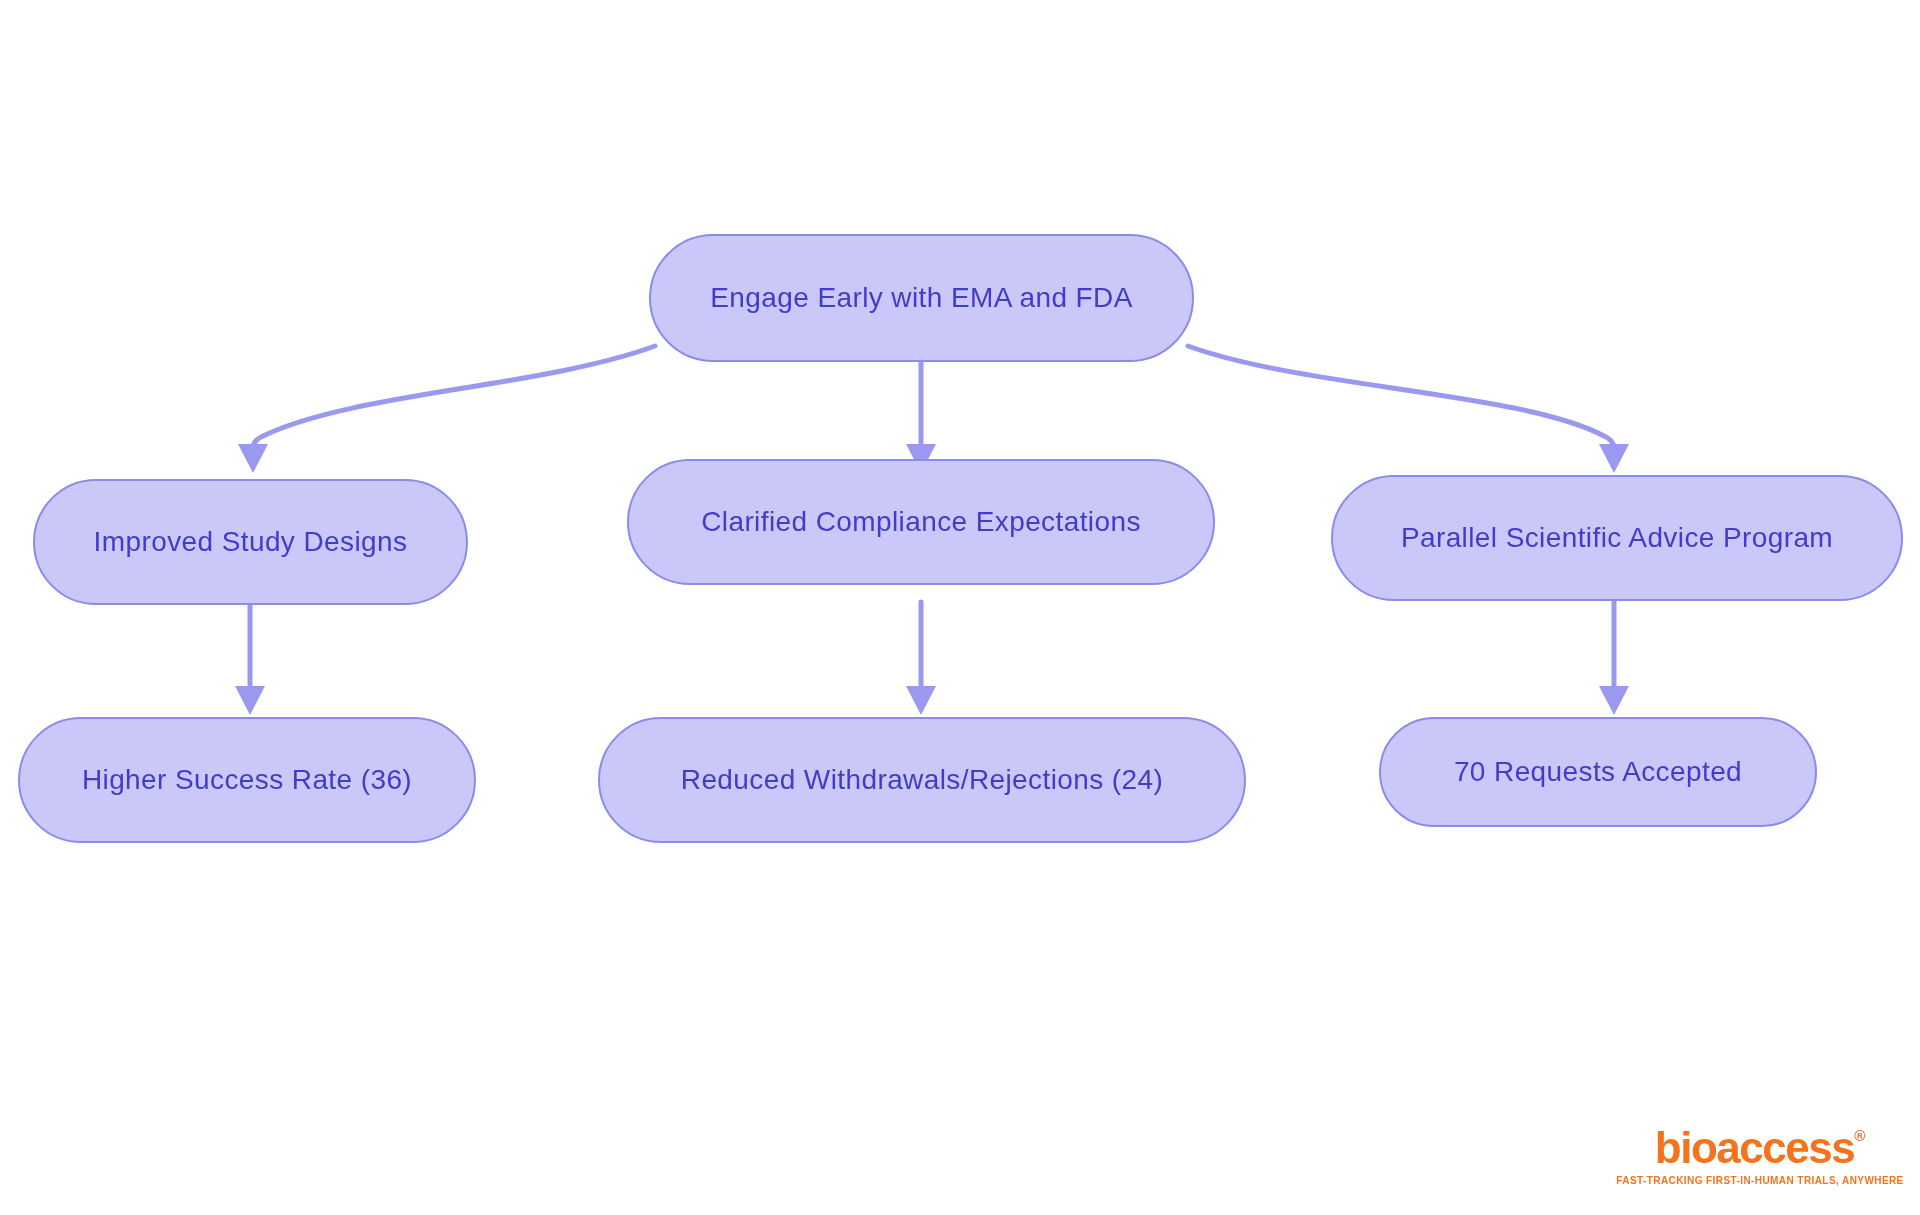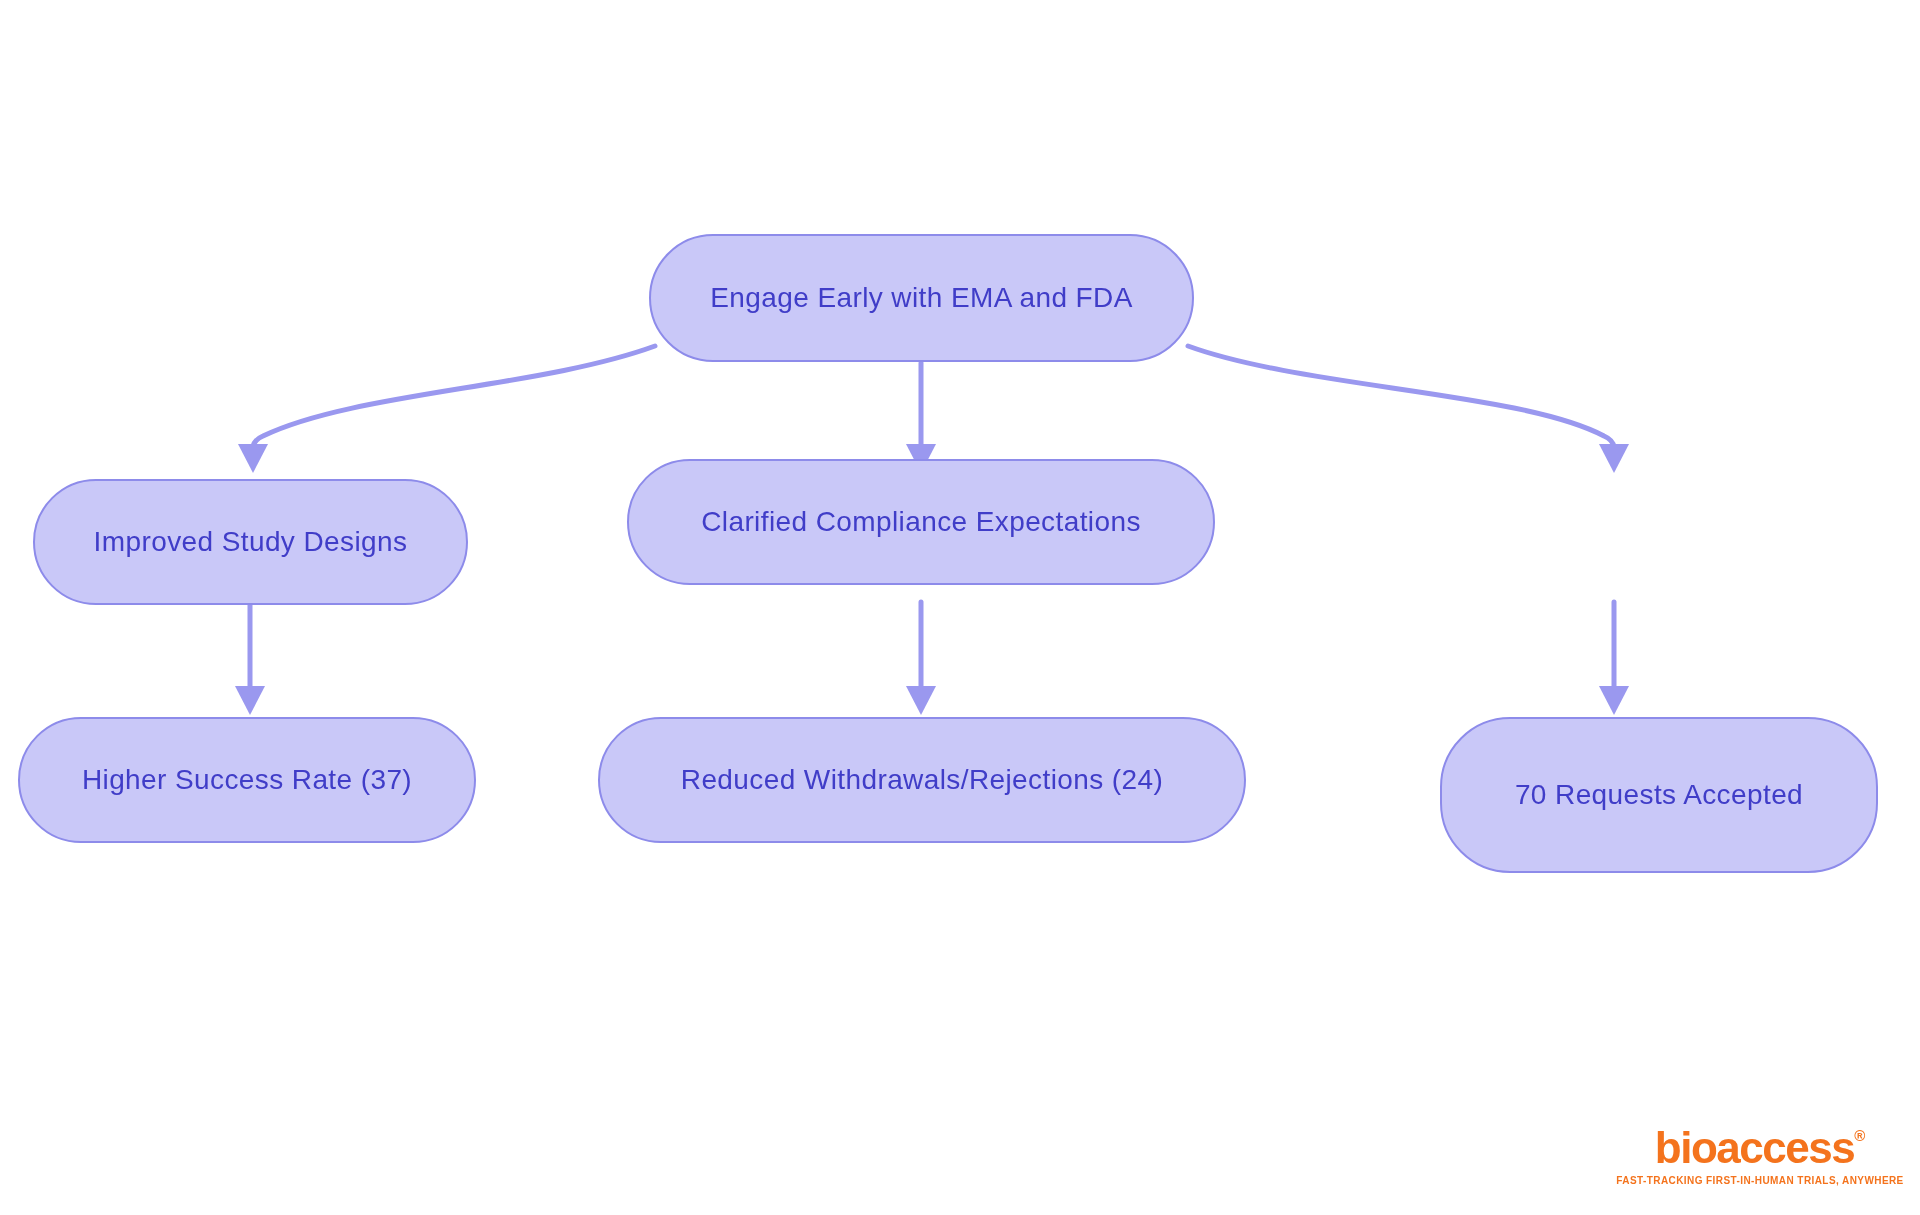--- a/index.html
+++ b/index.html
@@ -41,21 +41,21 @@
     line-height: 1.2;
     white-space: nowrap;
   }
   
   .node-root      { left: 649px;  top: 234px; width: 545px; height: 128px; }
   .node-improved  { left: 33px;   top: 479px; width: 435px; height: 126px; }
   .node-clarified { left: 627px;  top: 459px; width: 588px; height: 126px; }
   .node-parallel  { left: 1331px; top: 475px; width: 572px; height: 126px; }
   .node-success   { left: 18px;   top: 717px; width: 458px; height: 126px; }
   .node-reduced   { left: 598px;  top: 717px; width: 648px; height: 126px; }
-  .node-requests  { left: 1440px; top: 717px; width: 438px; height: 156px; }
+  .node-requests  { left: 1379px; top: 717px; width: 438px; height: 110px; }
 
   .logo {
     position: absolute;
     left: 1655px;
     top: 1126px;
     width: 210px;
     display: flex;
     flex-direction: column;
     align-items: center;
   }
@@ -117,23 +117,26 @@
   </div>
 
   <div class="node node-improved">
     <span class="label">Improved Study Designs</span>
   </div>
 
   <div class="node node-clarified">
     <span class="label">Clarified Compliance Expectations</span>
   </div>
 
+  <div class="node node-parallel">
+    <span class="label">Parallel Scientific Advice Program</span>
+  </div>
 
   <div class="node node-success">
-    <span class="label">Higher Success Rate (37)</span>
+    <span class="label">Higher Success Rate (36)</span>
   </div>
 
   <div class="node node-reduced">
     <span class="label">Reduced Withdrawals/Rejections (24)</span>
   </div>
 
   <div class="node node-requests">
     <span class="label">70 Requests Accepted</span>
   </div>
 

